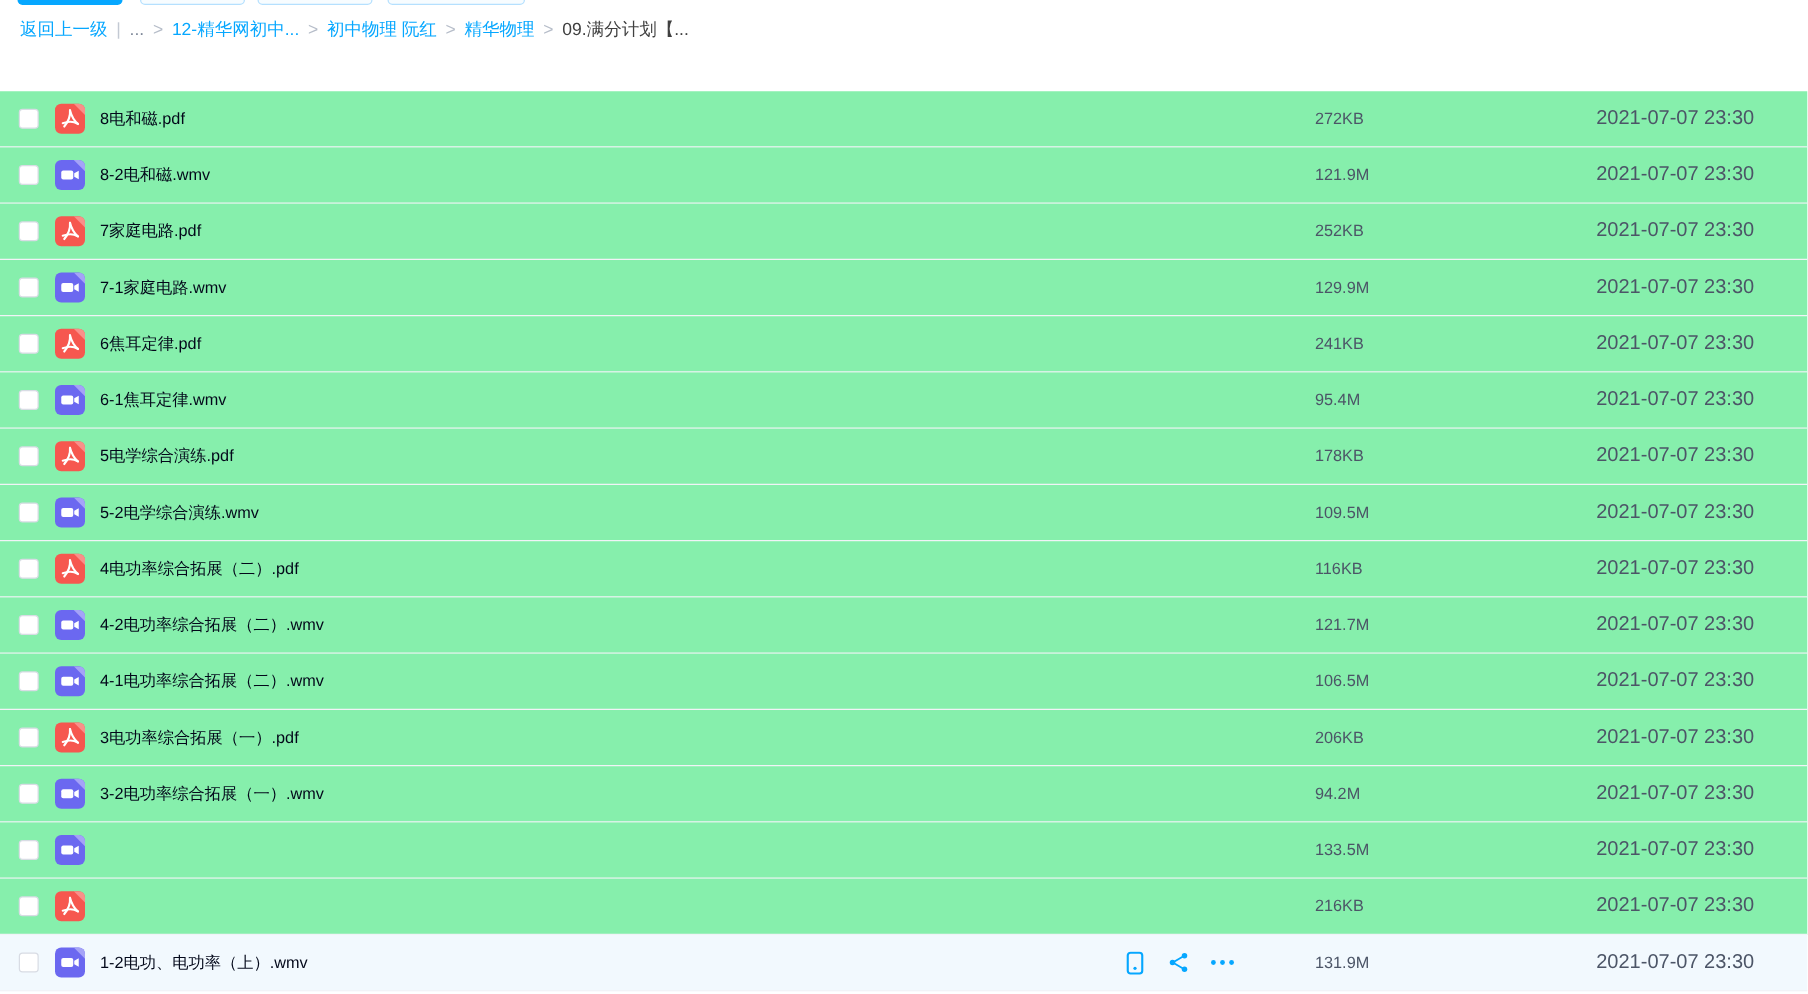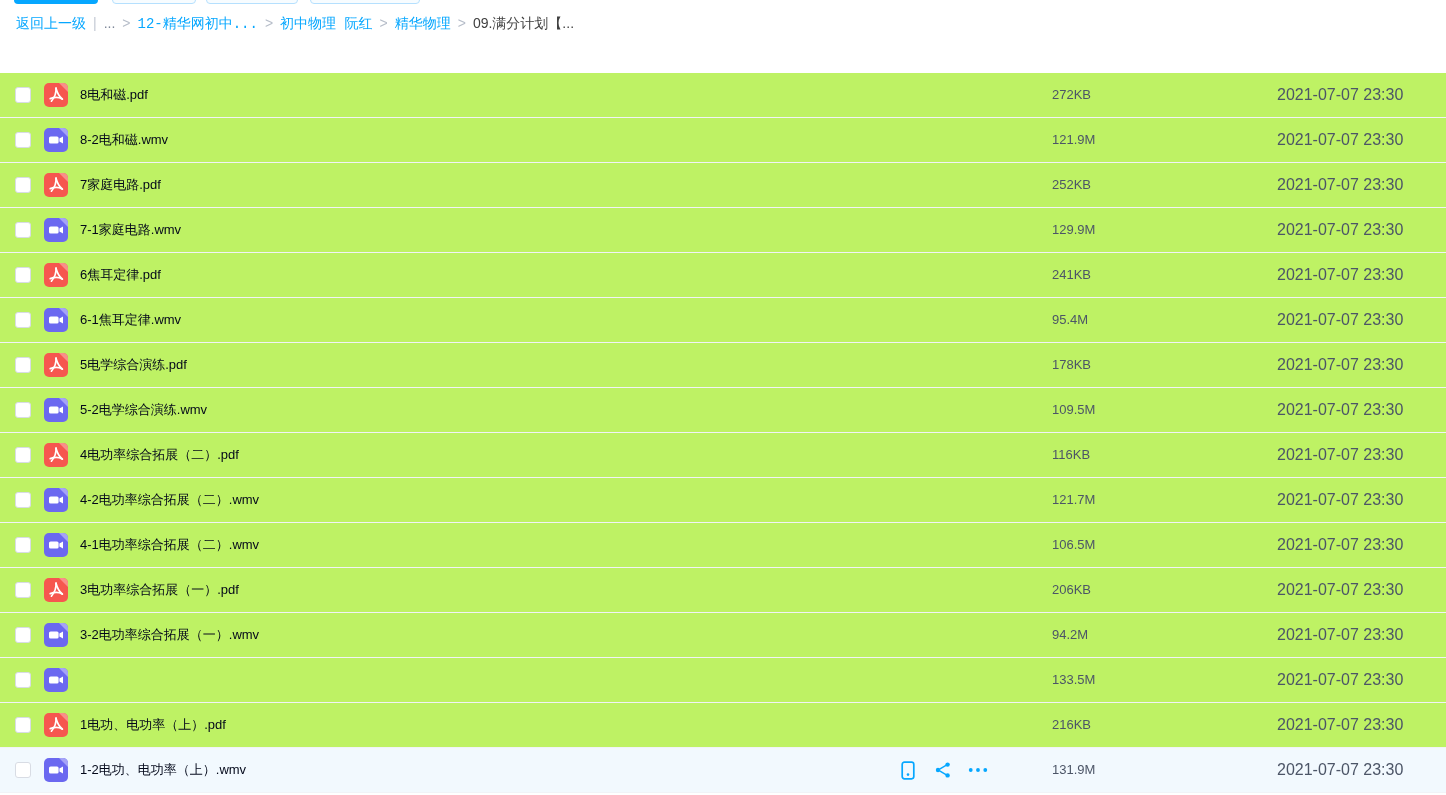--- a/index.html
+++ b/index.html
@@ -13,38 +13,38 @@
   .toolbar-sliver{position:absolute;top:-24px;height:28px;border-radius:4px;box-sizing:border-box;}
   .toolbar-sliver.primary{background:#06a7ff;}
   .toolbar-sliver.outline{background:#f7fcff;border:1px solid #b5e0fe;}
   #tb1{left:14px;width:84px;}
   #tb2{left:112px;width:84px;}
   #tb3{left:206px;width:92px;}
   #tb4{left:310px;width:110px;}
 
   
   .breadcrumb{position:absolute;top:14px;left:16px;font-size:14px;line-height:18px;white-space:nowrap;}
-  .breadcrumb .lnk{color:#06a7ff;cursor:pointer;text-decoration:none;font-family:Liberation Mono, monospace;}
+  .breadcrumb .lnk{color:#06a7ff;cursor:pointer;text-decoration:none;}
   .breadcrumb .pipe{color:#c3c9d3;margin:0 7px;}
   .breadcrumb .dots{color:#7e8899;}
   .breadcrumb .sep{color:#b6bdc9;margin:0 7px;}
   .breadcrumb .current{color:#404040;}
 
   
   .list-header{position:absolute;top:40px;left:0;width:100%;height:33px;box-sizing:border-box;
     border-bottom:1px solid #f1f3f7;font-size:13px;color:#7f8a9c;margin-top:36px;}
   .list-header .cb{top:8px;}
   .hdr-name{position:absolute;left:44px;top:8px;}
   .sort-arrow{color:#06a7ff;font-weight:bold;margin-left:7px;font-size:14px;}
   .hdr-size{position:absolute;left:1018px;top:8px;}
   .hdr-date{position:absolute;left:1295px;top:8px;}
 
   
   .file-list{position:absolute;top:73px;left:0;width:100%;}
-  .row{position:relative;height:45px;box-sizing:border-box;border-bottom:1px solid #f1f3f7;background:#bef264;}
+  .row{position:relative;height:45px;box-sizing:border-box;border-bottom:1px solid #f1f3f7;background:#86efac;}
   .row.highlight{background:#f2f9fe;}
   .cb{position:absolute;left:15px;top:14px;width:16px;height:16px;box-sizing:border-box;
     border:1px solid #d8dce4;border-radius:3px;background:#fff;cursor:pointer;}
   .ficon{position:absolute;left:44px;top:10px;width:24px;height:24px;border-radius:5px;overflow:hidden;}
   .ficon svg{position:absolute;left:0;top:0;}
   .ficon.pdf{background:#f6574f;}
   .ficon.pdf::before{content:'';position:absolute;top:0;right:0;width:0;height:0;
     border-top:9px solid #f9908a;border-left:9px solid transparent;}
   .ficon.video{background:#6b68f0;}
   .ficon.video::before{content:'';position:absolute;top:0;right:0;width:0;height:0;
@@ -266,21 +266,20 @@
 
   <div class="row">
     <span class="cb"></span>
     <span class="ficon pdf">
   <svg width="24" height="24" viewBox="0 0 24 24">
     <path d="M12 5.2 C 12.4 9.5, 10.5 14.5, 7.4 18.2" fill="none" stroke="#ffffff" stroke-width="1.7" stroke-linecap="round"></path>
     <path d="M12 5.2 C 13.2 10, 15.6 13.8, 18.4 16.2" fill="none" stroke="#ffffff" stroke-width="1.7" stroke-linecap="round"></path>
     <path d="M6.2 15.6 C 10 14.2, 14.5 13.8, 18.2 16.0" fill="none" stroke="#ffffff" stroke-width="1.7" stroke-linecap="round"></path>
   </svg>
 </span>
-    <span class="fname">1电功、电功率（上）.pdf</span>
     <span class="fsize">216KB</span>
     <span class="fdate">2021-07-07 23:30</span>
   </div>
 
   <div class="row highlight">
     <span class="cb"></span>
     <span class="ficon video">
   <svg width="24" height="24" viewBox="0 0 24 24">
     <rect x="5" y="8.4" width="9.6" height="7.2" rx="1.6" fill="#ffffff"></rect>
     <path d="M15.4 10.6 L19 8.6 L19 15.4 L15.4 13.4 Z" fill="#ffffff"></path>

